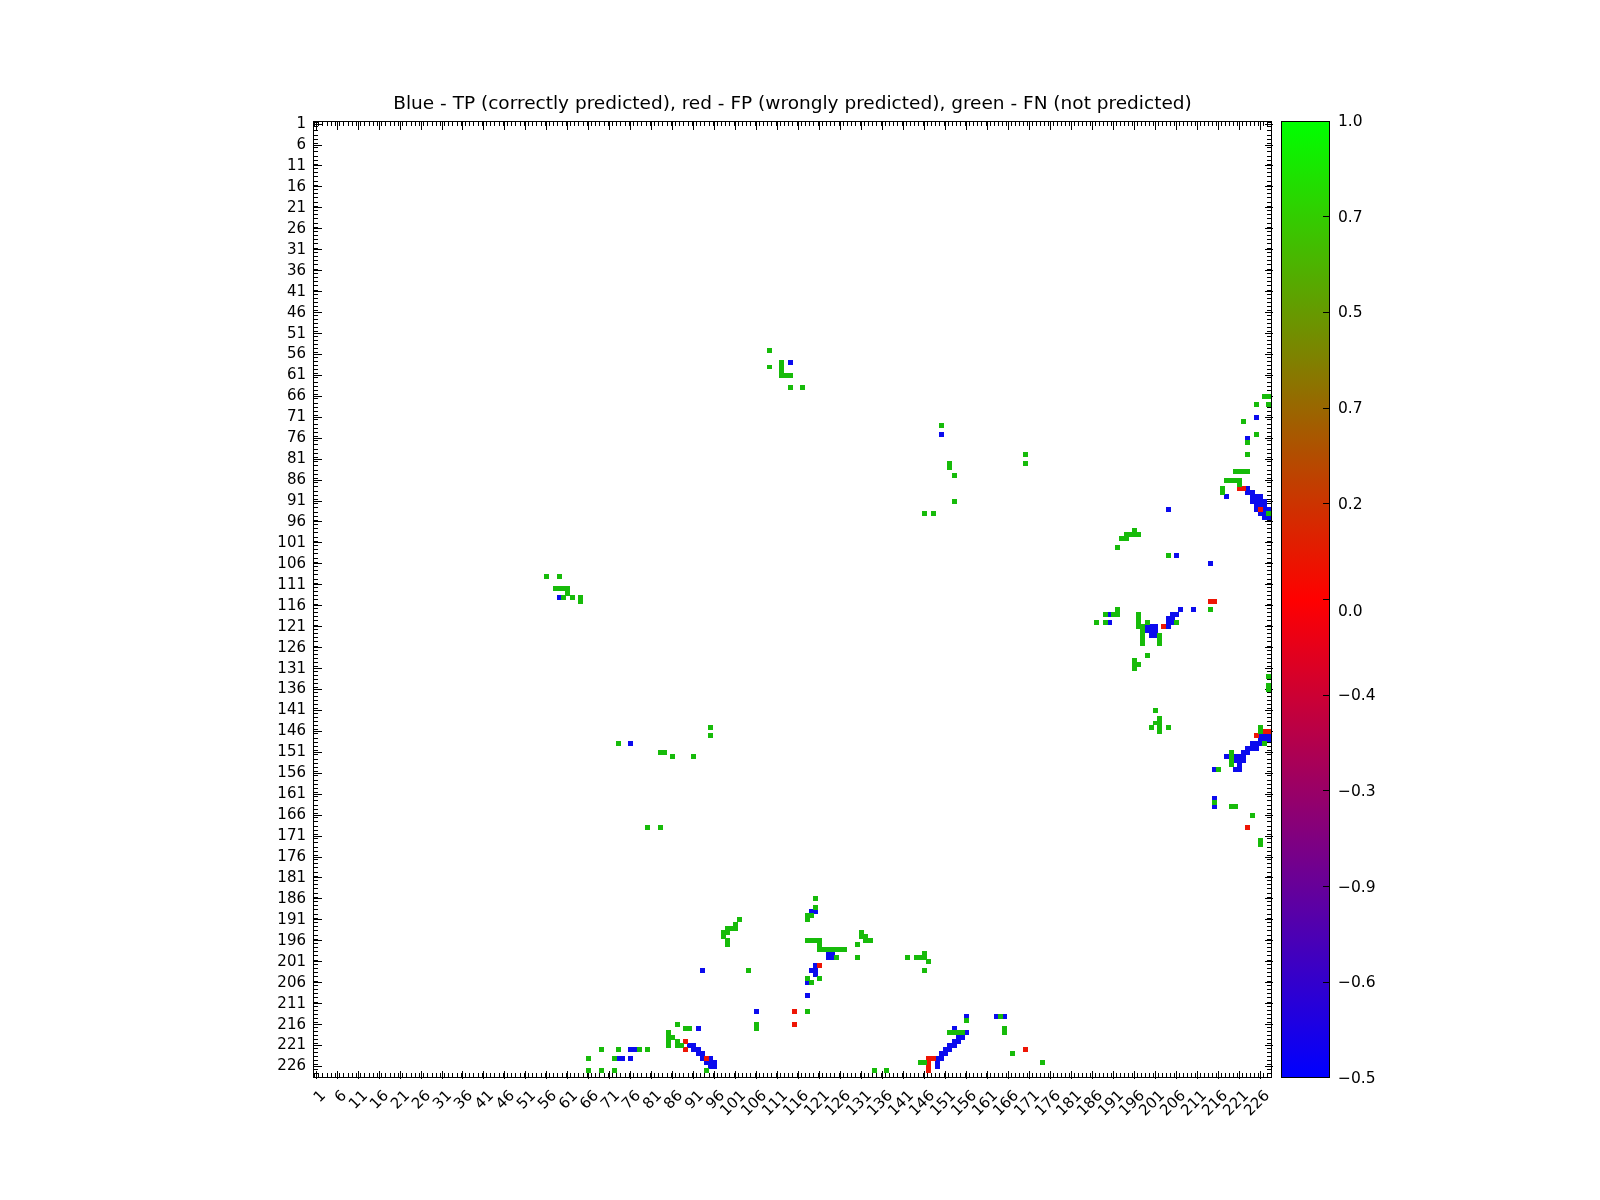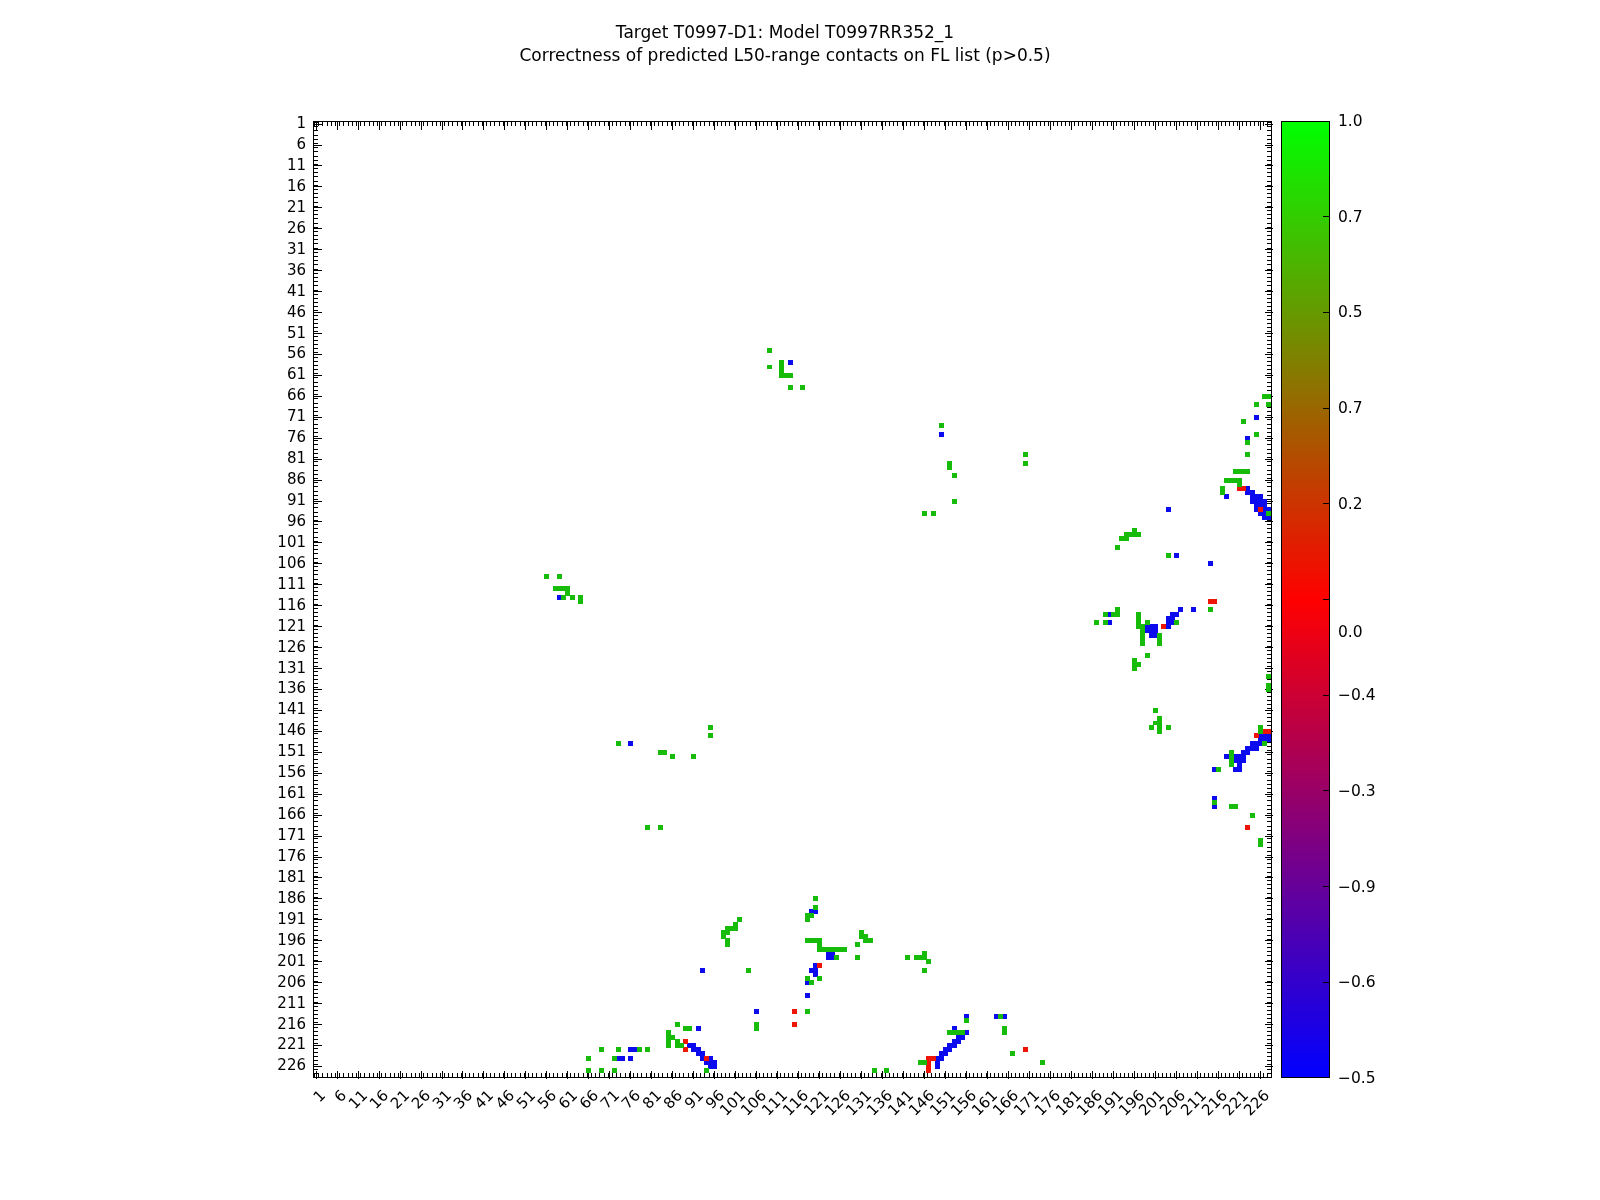--- a/index.html
+++ b/index.html
@@ -24,22 +24,21 @@
         transform-origin:100% 0;transform:rotate(-45deg);}
   #colorbar{position:absolute;left:1281px;top:121px;width:49px;height:957px;
             border:1px solid #000;box-sizing:border-box;}
   .cbtick{position:absolute;height:1px;width:6px;background:#000;}
   .cblab{position:absolute;left:1338px;width:60px;font-size:15.5px;line-height:16px;text-align:left;}
 </style>
 </head>
 <body>
 
 <div id="fig">
-  <div class="sup sup1">Target T0997-D1: Model T0997RR352_1</div>
-  <div class="sup sup2">Correctness of predicted L50-range contacts on FL list (p&gt;0.5)</div>
+  <div class="axtitle">Blue - TP (correctly predicted), red - FP (wrongly predicted), green - FN (not predicted)</div>
 
   <div id="plot">
     <div class="comb t" style="background: repeating-linear-gradient(to right, rgb(0, 0, 0) 0px, rgb(0, 0, 0) 1px, transparent 1px, transparent 4.19694px);"></div>
     <div class="comb b" style="background: repeating-linear-gradient(to right, rgb(0, 0, 0) 0px, rgb(0, 0, 0) 1px, transparent 1px, transparent 4.19694px);"></div>
     <div class="comb l" style="background: repeating-linear-gradient(rgb(0, 0, 0) 0px, rgb(0, 0, 0) 1px, transparent 1px, transparent 4.18818px);"></div>
     <div class="comb r" style="background: repeating-linear-gradient(rgb(0, 0, 0) 0px, rgb(0, 0, 0) 1px, transparent 1px, transparent 4.18818px);"></div>
     <div id="majors">
         <div class="majx" style="left: 1.59847px; top: 0px; height: 8px;"></div>
         <div class="majx" style="left: 1.59847px; top: 949px; height: 8px;"></div>
         <div class="majy" style="top: 1.59409px; left: 0px; width: 8px;"></div>
@@ -690,20 +689,20 @@
       <div class="cbtick" style="left: 1323px; top: 790.4px;"></div>
       <div class="cbtick" style="left: 1323px; top: 886.1px;"></div>
       <div class="cbtick" style="left: 1323px; top: 981.8px;"></div>
     </div>
   <div id="cblabels">
       <div class="cblab" style="top: 113px;">1.0</div>
       <div class="cblab" style="top: 208.7px;">0.7</div>
       <div class="cblab" style="top: 304.4px;">0.5</div>
       <div class="cblab" style="top: 400.1px;">0.7</div>
       <div class="cblab" style="top: 495.8px;">0.2</div>
-      <div class="cblab" style="top: 624px;">0.0</div>
+      <div class="cblab" style="top: 603px;">0.0</div>
       <div class="cblab" style="top: 687.2px;">−0.4</div>
       <div class="cblab" style="top: 782.9px;">−0.3</div>
       <div class="cblab" style="top: 878.6px;">−0.9</div>
       <div class="cblab" style="top: 974.3px;">−0.6</div>
       <div class="cblab" style="top: 1070px;">−0.5</div>
     </div>
 </div>
 
 </body></html>

